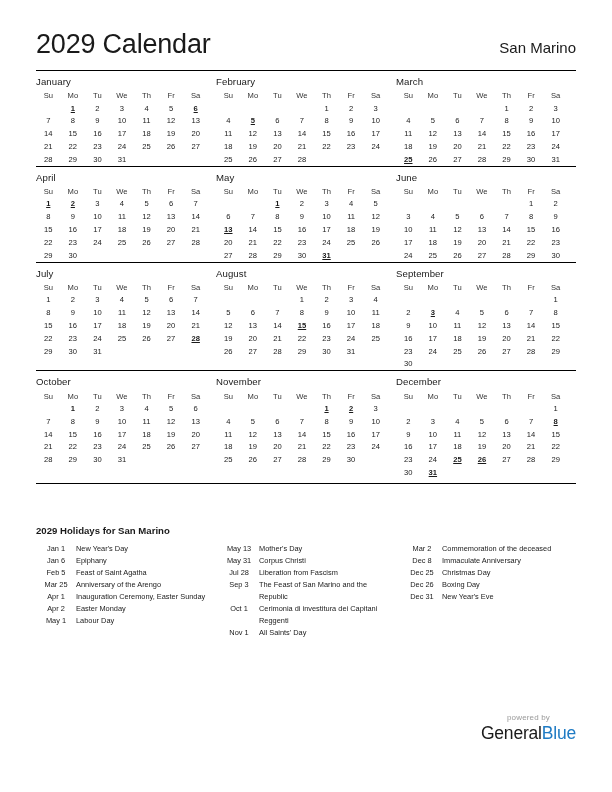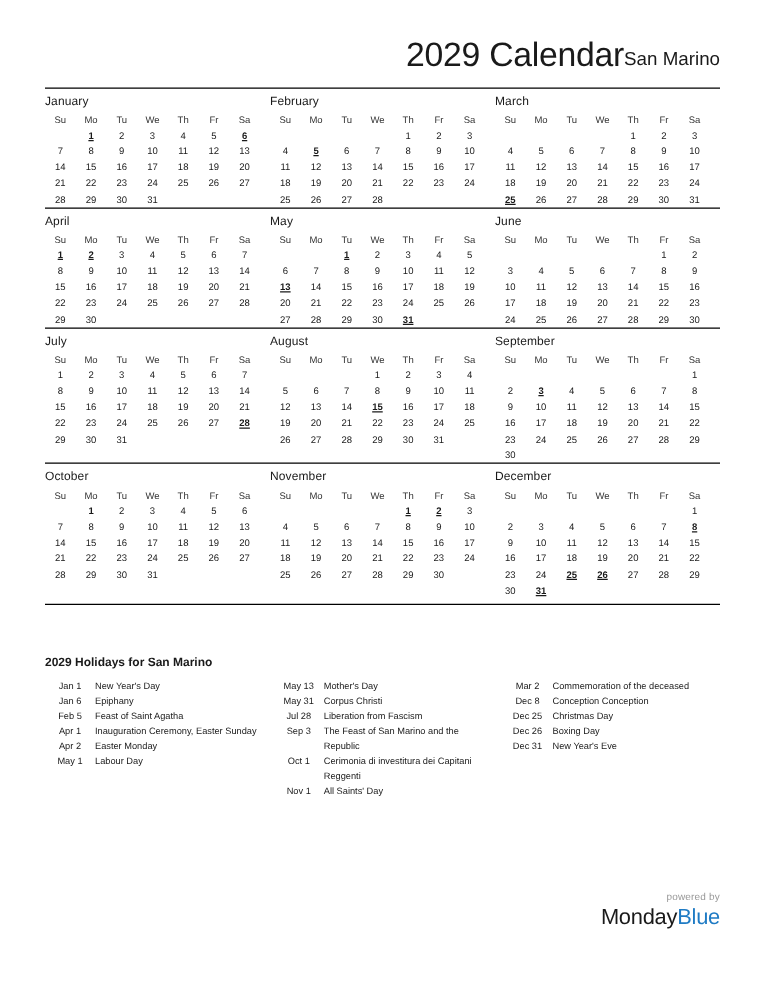--- a/index.html
+++ b/index.html
@@ -19,21 +19,21 @@
     left: 0; top: 0;
     width: 612px;
     height: 792px;
     padding: 0 36px;
   }
 
   
   .header {
     display: flex;
     align-items: flex-end;
-    justify-content: flex-end;
+    justify-content: space-between;
     padding-top: 30px;
     padding-bottom: 10px;
   }
   .title {
     font-size: 27px;
     font-weight: 400;
     letter-spacing: -0.2px;
     color: #1a1a1a;
     line-height: 1.1;
   }
@@ -131,21 +131,21 @@
   .hol-name {
     flex: 1 1 auto;
     color: #1a1a1a;
   }
 
   
   .footer {
     position: absolute;
     right: 36px;
     bottom: 48px;
-    text-align: right;
+    text-align: center;
   }
   .powered {
     font-size: 8px;
     color: #999999;
     letter-spacing: 0.15px;
     margin-bottom: 1px;
   }
   .brand {
     font-size: 17.5px;
     letter-spacing: -0.2px;
@@ -958,20 +958,24 @@
           </div>
           <div class="hol-item">
             <div class="hol-date">Jan 6</div>
             <div class="hol-name">Epiphany</div>
           </div>
           <div class="hol-item">
             <div class="hol-date">Feb 5</div>
             <div class="hol-name">Feast of Saint Agatha</div>
           </div>
           <div class="hol-item">
+            <div class="hol-date">Mar 25</div>
+            <div class="hol-name">Anniversary of the Arengo</div>
+          </div>
+          <div class="hol-item">
             <div class="hol-date">Apr 1</div>
             <div class="hol-name">Inauguration Ceremony, Easter Sunday</div>
           </div>
           <div class="hol-item">
             <div class="hol-date">Apr 2</div>
             <div class="hol-name">Easter Monday</div>
           </div>
           <div class="hol-item">
             <div class="hol-date">May 1</div>
             <div class="hol-name">Labour Day</div>
@@ -1003,38 +1007,38 @@
             <div class="hol-name">All Saints' Day</div>
           </div>
         </div>
         <div class="hol-col">
           <div class="hol-item">
             <div class="hol-date">Mar 2</div>
             <div class="hol-name">Commemoration of the deceased</div>
           </div>
           <div class="hol-item">
             <div class="hol-date">Dec 8</div>
-            <div class="hol-name">Conception Conception</div>
+            <div class="hol-name">Immaculate Anniversary</div>
           </div>
           <div class="hol-item">
             <div class="hol-date">Dec 25</div>
             <div class="hol-name">Christmas Day</div>
           </div>
           <div class="hol-item">
             <div class="hol-date">Dec 26</div>
             <div class="hol-name">Boxing Day</div>
           </div>
           <div class="hol-item">
             <div class="hol-date">Dec 31</div>
             <div class="hol-name">New Year's Eve</div>
           </div>
         </div>
       </div>
   </div>
 
   <div class="footer">
     <div class="powered">powered by</div>
     <div class="brand">
-      <span class="gen">Monday</span><span class="blue">Blue</span>
+      <span class="gen">General</span><span class="blue">Blue</span>
     </div>
   </div>
 
 </div>
 
 </body></html>

